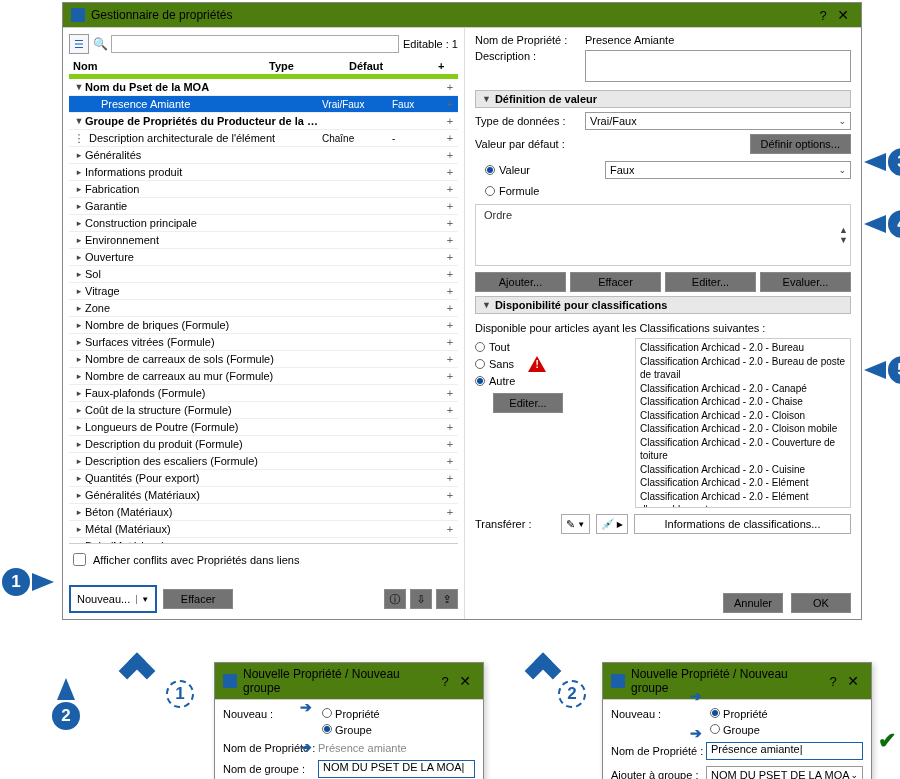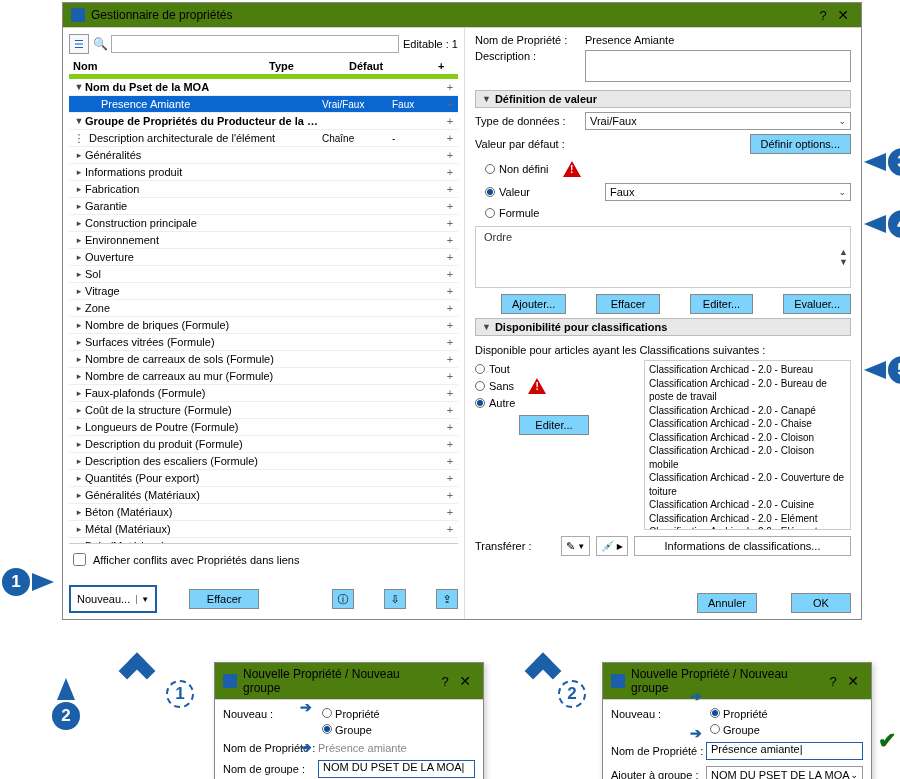--- a/index.html
+++ b/index.html
@@ -27,21 +27,21 @@
 .tree-row { display: flex; align-items: center; height: 17px; padding-left: 4px; border-bottom: 1px solid #eee; position: relative; }
 .tree-row .arrow { width: 12px; font-size: 9px; color: #444; display: inline-block; text-align: center; }
 .tree-row .label { flex: 1; white-space: nowrap; overflow: hidden; text-overflow: ellipsis; }
 .tree-row .type { width: 70px; font-size: 10px; }
 .tree-row .def { width: 50px; font-size: 10px; }
 .tree-row .plus { width: 16px; text-align: center; color: #666; }
 .tree-row.group > .label { font-weight: bold; }
 .tree-row.selected { background: #0a67d1; color: #fff; }
 .left-bottom { padding-top: 6px; }
 .chk-row { display: flex; align-items: center; gap: 4px; font-size: 11px; margin-bottom: 16px; }
-.btn { border: 1px solid #888; background: #7dd3fc; height: 20px; padding: 0 10px; font-size: 11px; display: inline-flex; align-items: center; justify-content: center; cursor: pointer; margin-left: 26px; }
+.btn { border: 1px solid #888; background: #737373; height: 20px; padding: 0 10px; font-size: 11px; display: inline-flex; align-items: center; justify-content: center; cursor: pointer; }
 .btn-wide { min-width: 70px; }
 .btn-ico { width: 22px; padding: 0; }
 .left-actions { display: flex; gap: 6px; align-items: center; }
 .right-icons { margin-left: auto; display: flex; gap: 4px; }
 .nouveau-hl { border: 2px solid #1b5fa8; padding: 12px 6px; display: inline-flex; align-items: center; height: 22px; cursor: pointer; }
 .nouveau-hl .dd { border-left: 1px solid #888; margin-left: 6px; padding-left: 4px; font-size: 8px; }
 
 .field-row { display: flex; align-items: center; margin-bottom: 4px; }
 .field-label { width: 110px; font-size: 11px; }
 .field-val { flex: 1; font-size: 11px; }
@@ -51,21 +51,21 @@
 .select-box { flex: 1; border: 1px solid #999; height: 18px; display: flex; align-items: center; padding: 0 4px; background: #fff; justify-content: space-between; }
 .select-box .chev { font-size: 9px; color: #444; }
 .radio-row { display: flex; align-items: center; gap: 4px; font-size: 11px; margin: 3px 0 3px 10px; }
 .radio { width: 10px; height: 10px; border: 1px solid #666; border-radius: 50%; display: inline-block; position: relative; }
 .radio.on::after { content: ''; width: 6px; height: 6px; background: #0a4ea0; border-radius: 50%; position: absolute; top: 1px; left: 1px; }
 .ordre-box { border: 1px solid #ccc; height: 62px; margin-top: 4px; padding: 4px 8px; font-size: 11px; color: #333; position: relative; }
 .ordre-box .updn { position: absolute; right: 2px; top: 50%; transform: translateY(-50%); font-size: 9px; color: #444; display: flex; flex-direction: column; }
 .four-btn { display: flex; gap: 4px; margin-top: 6px; }
 .four-btn .btn { flex: 1; }
 .avail-label { font-size: 11px; margin: 4px 0; }
-.avail-body { display: flex; gap: 19px; }
+.avail-body { display: flex; gap: 10px; }
 .avail-left { width: 150px; }
 .avail-right { flex: 1; border: 1px solid #ccc; height: 170px; overflow-y: auto; padding: 2px 4px; font-size: 10px; line-height: 1.35; }
 .avail-right::-webkit-scrollbar { width: 12px; }
 .avail-right::-webkit-scrollbar-thumb { background: #bbb; }
 .transfer-row { display: flex; align-items: center; gap: 6px; margin-top: 6px; }
 .eyedrop { display: flex; gap: 2px; border: 1px solid #aaa; height: 20px; align-items: center; padding: 0 4px; }
 .ged-btn { flex: 1; border: 1px solid #aaa; height: 20px; display: flex; align-items: center; justify-content: center; }
 .footer-btns { position: absolute; bottom: 6px; right: 10px; display: flex; gap: 8px; }
 .footer-btns .btn { min-width: 60px; }
 
@@ -363,21 +363,20 @@
             <span>Vrai/Faux</span>
             <span class="chev">⌄</span>
           </div>
       </div>
       <div class="field-row">
         <div class="field-label">Valeur par défaut :</div>
         <div style="flex:1; display:flex; justify-content:flex-end;">
           <span class="btn">Définir options...</span>
         </div>
       </div>
-      <div class="radio-row"><span class="radio"></span><span>Non défini</span>&nbsp;&nbsp;<span class="warn-icon"></span></div>
       <div class="radio-row">
         <span class="radio on"></span>
         <span style="width:70px;">Valeur</span>
         <div class="select-box" style="margin-left:32px;">
             <span>Faux</span>
             <span class="chev">⌄</span>
           </div>
       </div>
       <div class="radio-row">
           <span class="radio"></span>

